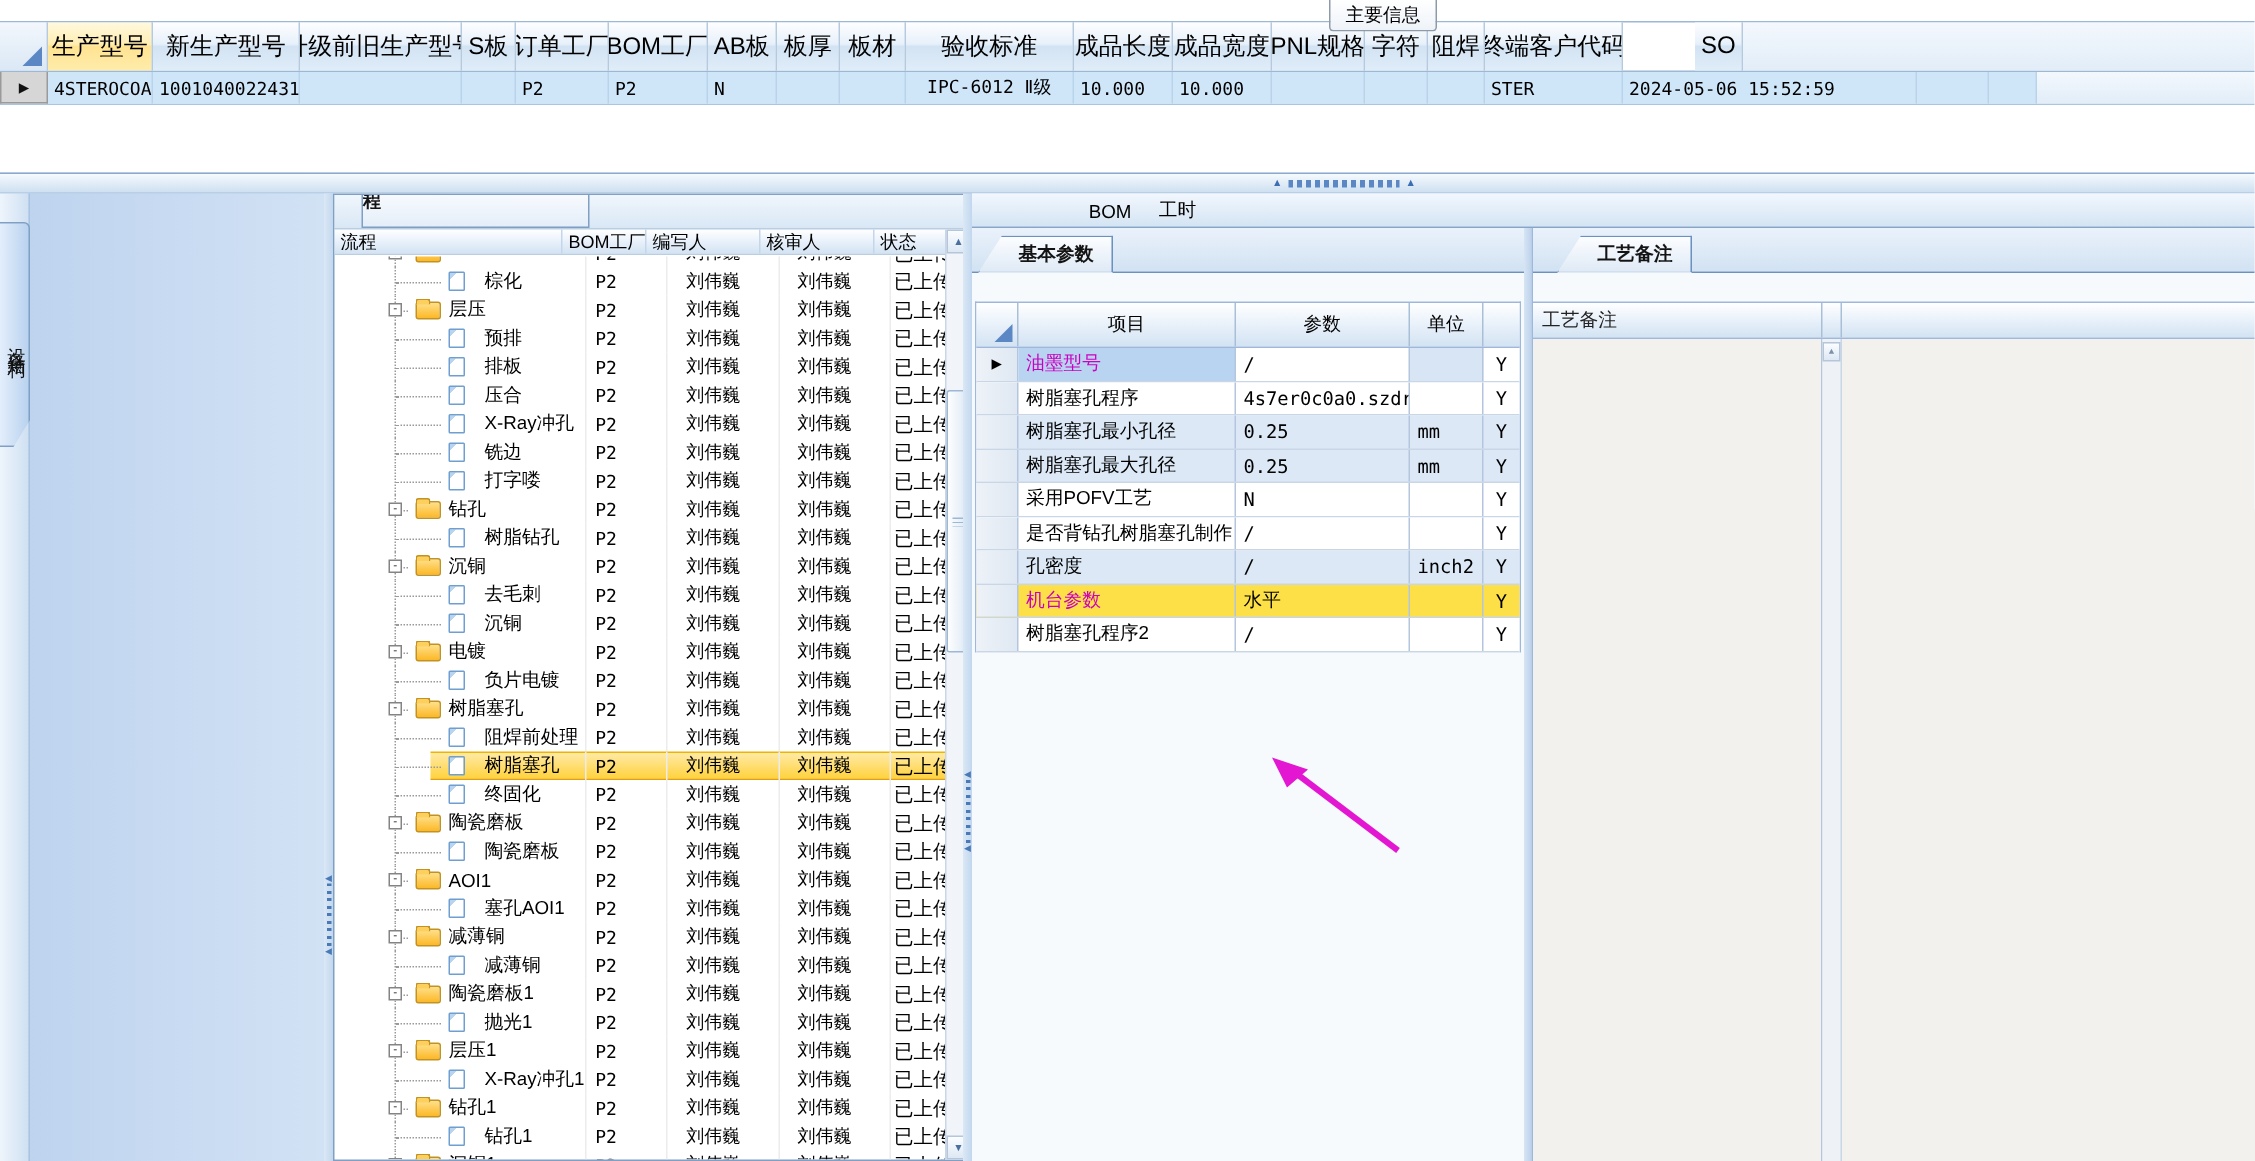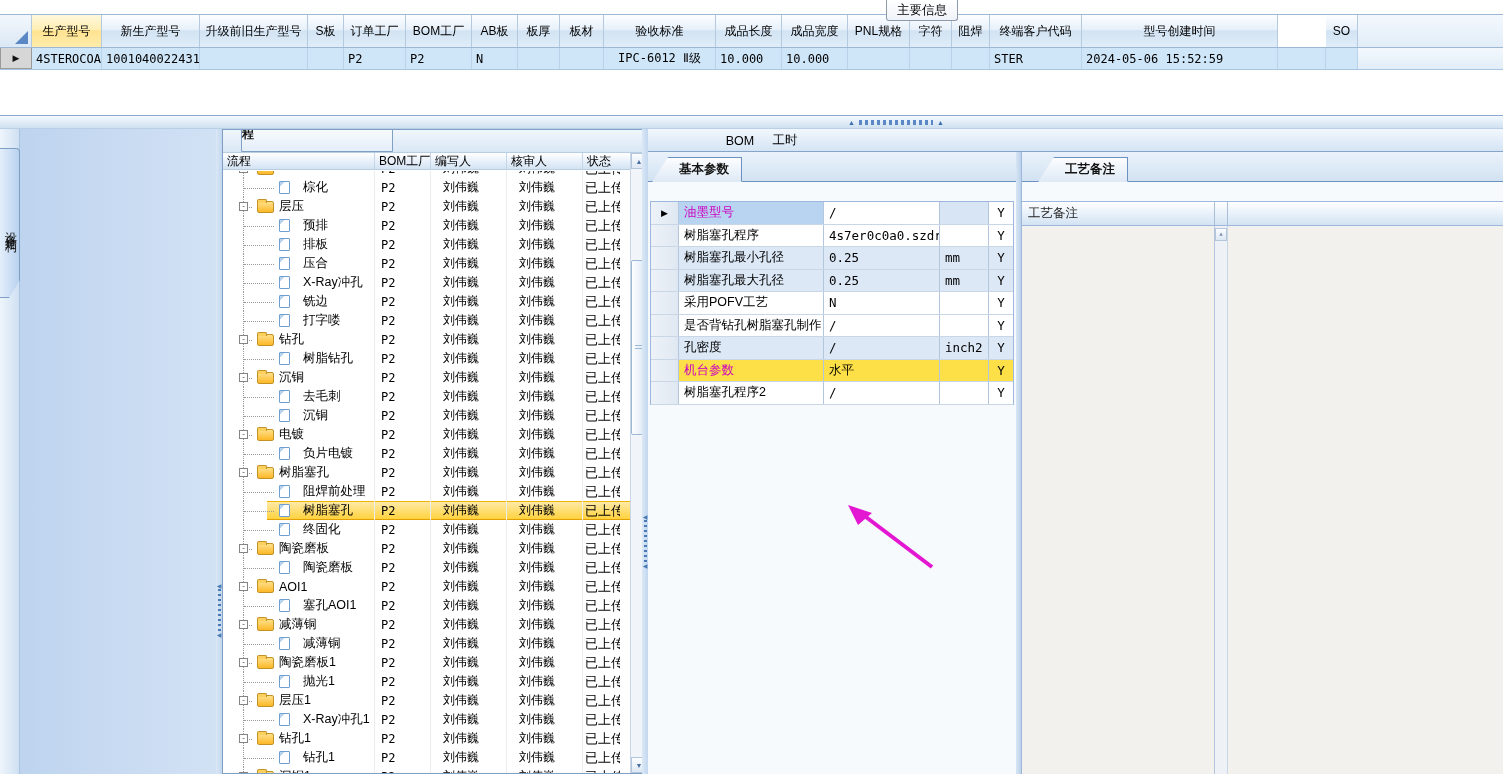--- a/index.html
+++ b/index.html
@@ -11,21 +11,21 @@
   #maintab { position:absolute; left:886px; top:0; width:72px; height:21px;
     background:linear-gradient(#ffffff,#eef3f9); border:1px solid #8e9aa8; border-top:none;
     border-radius:0 0 3px 3px; display:flex; align-items:center; justify-content:center;
     font-size:12.5px; z-index:30; }
 
   
   #topgrid { position:absolute; left:0; top:14px; width:1503px; z-index:20; }
   #topgrid .hrow { display:flex; height:34px; border-top:1px solid #9cb8d4; border-bottom:1px solid #9cb8d4; }
   #topgrid .hcell { background:linear-gradient(#fdfeff,#e7f0fa 45%,#d2e3f3 50%,#e0edf9);
     border-right:1px solid #b5cade; display:flex; align-items:center; justify-content:center;
-    font-size:12px; white-space:nowrap; overflow:hidden; }
+    font-size:16px; white-space:nowrap; overflow:hidden; }
   #topgrid .hcell.sel { background:linear-gradient(#fff8dd,#ffefb4 45%,#ffe390 50%,#ffecac); }
   #topgrid .hcell.hsel { justify-content:flex-end; align-items:flex-end; padding:0 3px 3px 0;
     background:linear-gradient(#f2f7fc,#dbe8f5); }
   #topgrid .corner { width:0; height:0; border-left:13px solid transparent; border-bottom:13px solid #5b87c5; }
   #topgrid .drow { display:flex; height:22px; border-bottom:1px solid #a8c6e2; }
   #topgrid .dcell { background:#cfe6f9; border-right:1px solid #b9d3ea; display:flex; align-items:center;
     padding:0 4px; font-size:12px; white-space:nowrap; overflow:hidden; }
   #topgrid .dcell.center { justify-content:center; }
   #topgrid .dsel { background:#d6d6d6; border:1px solid #9a9a9a; border-top:none; display:flex;
     align-items:center; justify-content:center; font-size:9px; color:#111; }
@@ -73,21 +73,21 @@
   #treetop { height:22px; background:linear-gradient(#f0f6fc,#d9e7f5); }
   #treetab { position:absolute; left:18px; top:-10px; width:152px; height:32px;
     background:linear-gradient(#ffffff,#e4eef9); border:1px solid #7f9fc4; border-radius:5px 5px 0 0;
     display:flex; align-items:flex-end; justify-content:center; padding-bottom:8px;
     font-weight:bold; font-size:12px; color:#141414; z-index:5; }
   #treehead { display:flex; height:18px; border-top:1px solid #b9cee3; border-bottom:1px solid #b9cee3;
     background:linear-gradient(#ffffff,#e4eef9 60%,#d3e3f2); }
   #treehead .th { border-right:1px solid #c5d6ea; display:flex; align-items:center; padding:0 4px;
     font-size:12px; white-space:nowrap; overflow:hidden; }
   #treerows { position:absolute; left:0; top:41px; right:17px; bottom:0; overflow:hidden; }
-  .trow { display:flex; height:19px; position:relative; z-index:0; }
+  .trow { display:flex; height:19px; position:relative; z-index:0;margin-left:20px; }
   .trow.sel::after { content:''; position:absolute; left:44px; right:0; top:0; bottom:0;
     background:linear-gradient(#ffeaa6,#ffd23e); border-top:1px solid #f0b400; border-bottom:1px solid #e3a000; z-index:-1; }
   .trow .tc { border-right:1px solid #ececec; display:flex; align-items:center; white-space:nowrap; overflow:hidden; }
   .c-flow { width:152px; position:relative; }
   .c-bom { width:56px; padding-left:6px; }
   .c-wr { width:76px; padding-left:12px; }
   .c-au { width:76px; padding-left:12px; }
   .c-st { width:37px; padding-left:2px; font-size:13px; border-right:none!important; }
   .vguide { position:absolute; left:20px; top:0; bottom:0; border-left:1px dotted #9a9a9a; }
   .hstub { position:absolute; top:50%; border-top:1px dotted #9a9a9a; }
@@ -189,21 +189,20 @@
       <div class="hcell" style="width: 46px;">AB板</div>
       <div class="hcell" style="width: 42px;">板厚</div>
       <div class="hcell" style="width: 44px;">板材</div>
       <div class="hcell" style="width: 112px;">验收标准</div>
       <div class="hcell" style="width: 66px;">成品长度</div>
       <div class="hcell" style="width: 66px;">成品宽度</div>
       <div class="hcell" style="width: 62px;">PNL规格</div>
       <div class="hcell" style="width: 42px;">字符</div>
       <div class="hcell" style="width: 38px;">阻焊</div>
       <div class="hcell" style="width: 92px;">终端客户代码</div>
-      <div class="hcell" style="width: 196px;">型号创建时间</div>
       <div class="hcell" style="width: 48px; margin-top: 36px;">创建人</div>
       <div class="hcell" style="width: 32px;">SO</div>
       <div class="hcell filler"></div>
     </div>
   <div class="drow">
     <div class="dsel" style="width:32px">
         <span>▶</span>
       </div>
   <div class="dcell mono" style="width: 70px;">4STEROCOAO</div>
       <div class="dcell mono" style="width: 98px;">10010400224316</div>
@@ -725,20 +724,29 @@
     <div class="dtab active" style="left:0;width:64px">基本信息</div>
     <div class="dtab" style="left:70px;width:44px">BOM</div>
     <div class="dtab" style="left:115px;width:44px">工时</div>
   </div>
 
   <div id="detail">
     <div class="subtabstrip">
       <div class="subtab" style="left:4px">基本参数</div>
     </div>
     <div id="paramgrid">
+      <div id="paramhead">
+        <div class="ph hsel" style="width:28px">
+            <span class="corner"></span>
+          </div>
+        <div class="ph" style="width:145px">项目</div>
+        <div class="ph" style="width:116px">参数</div>
+        <div class="ph" style="width:49px">单位</div>
+        <div class="ph" style="flex:1;border-right:none"></div>
+      </div>
       <div id="paramrows">
           <div class="prow bg-white rowsel">
     <div class="pc psel" style="width:28px">▶</div>
     <div class="pc item magenta" style="width:145px">油墨型号</div>
     <div class="pc val mono" style="width:116px">/</div>
     <div class="pc unit mono" style="width:49px"></div>
     <div class="pc flag mono" style="flex:1">Y</div>
   </div>
           <div class="prow bg-white">
     <div class="pc psel" style="width:28px"></div>

